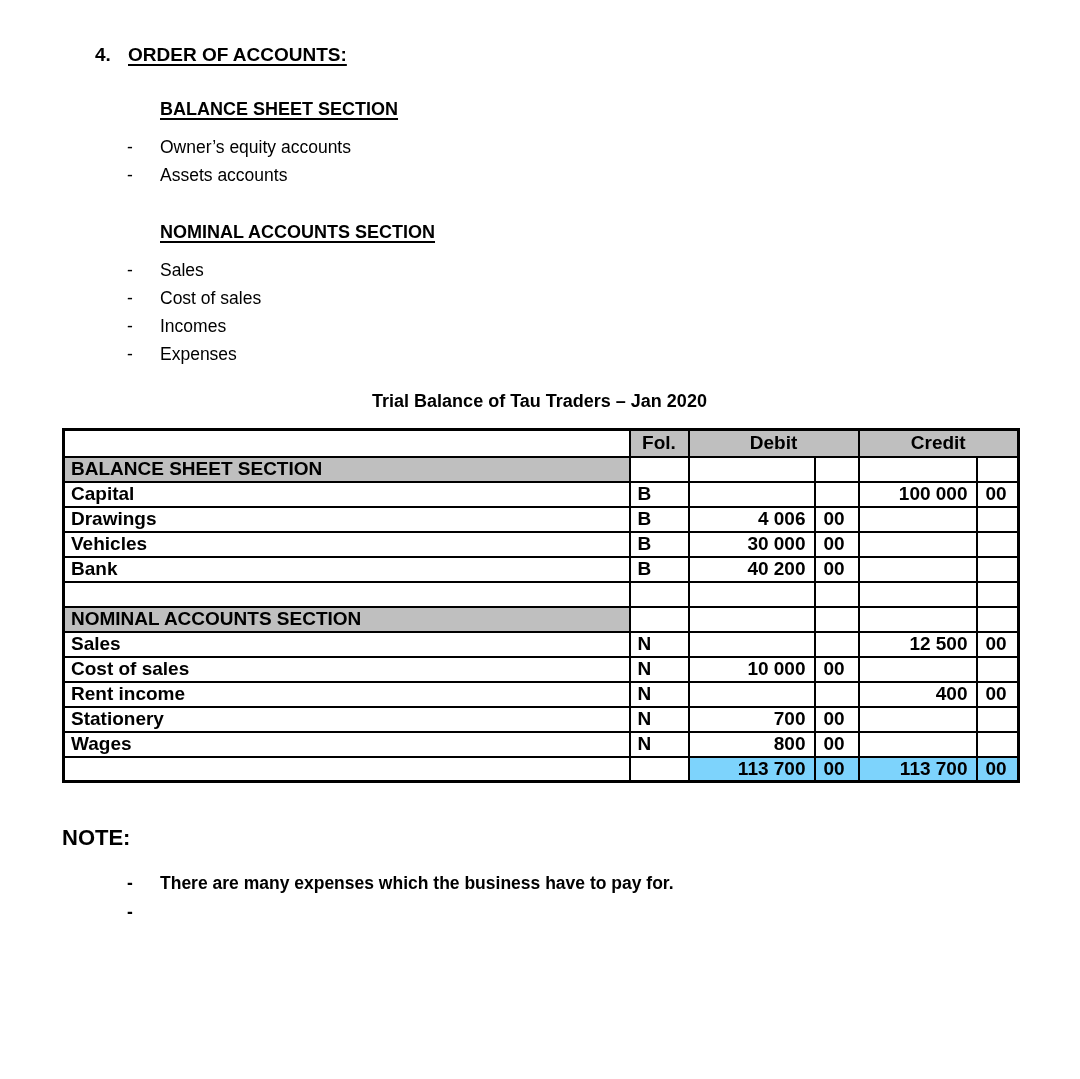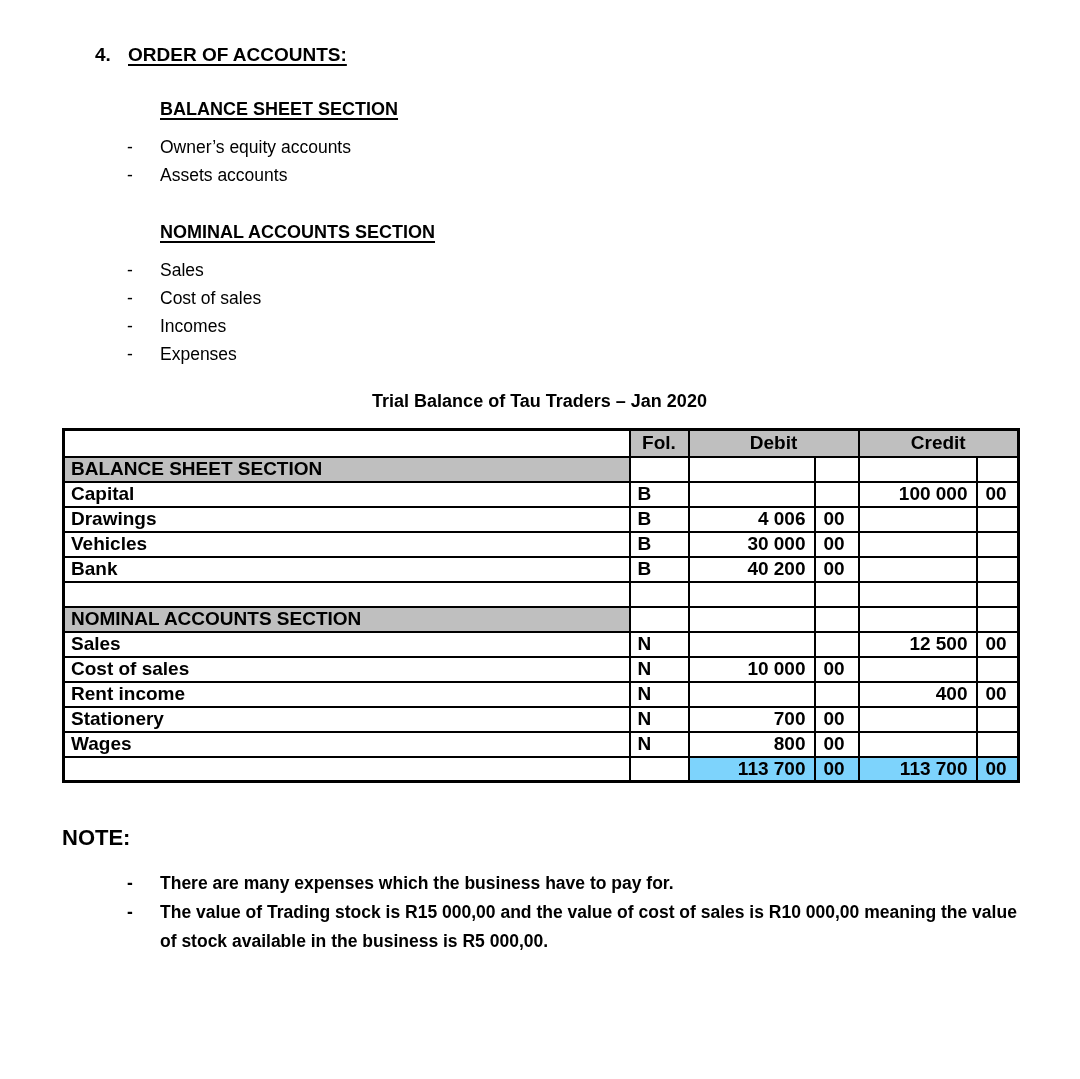--- a/index.html
+++ b/index.html
@@ -285,17 +285,16 @@
   </table>
 
   <div class="note-heading">NOTE:</div>
   <div class="dash-list note-list">
       <div class="dash-item">
         <span class="dash">-</span>
         <span class="item-text">There are many expenses which the business have to pay for.</span>
       </div>
       <div class="dash-item">
         <span class="dash">-</span>
-        <span class="item-text">The value of Trading stock is R15 000,00 and the value of cost of sales is R10 000,00 meaning the value of stock available in the business is R5 000,00.</span>
       </div>
     </div>
 
 </div>
 
 </body></html>

